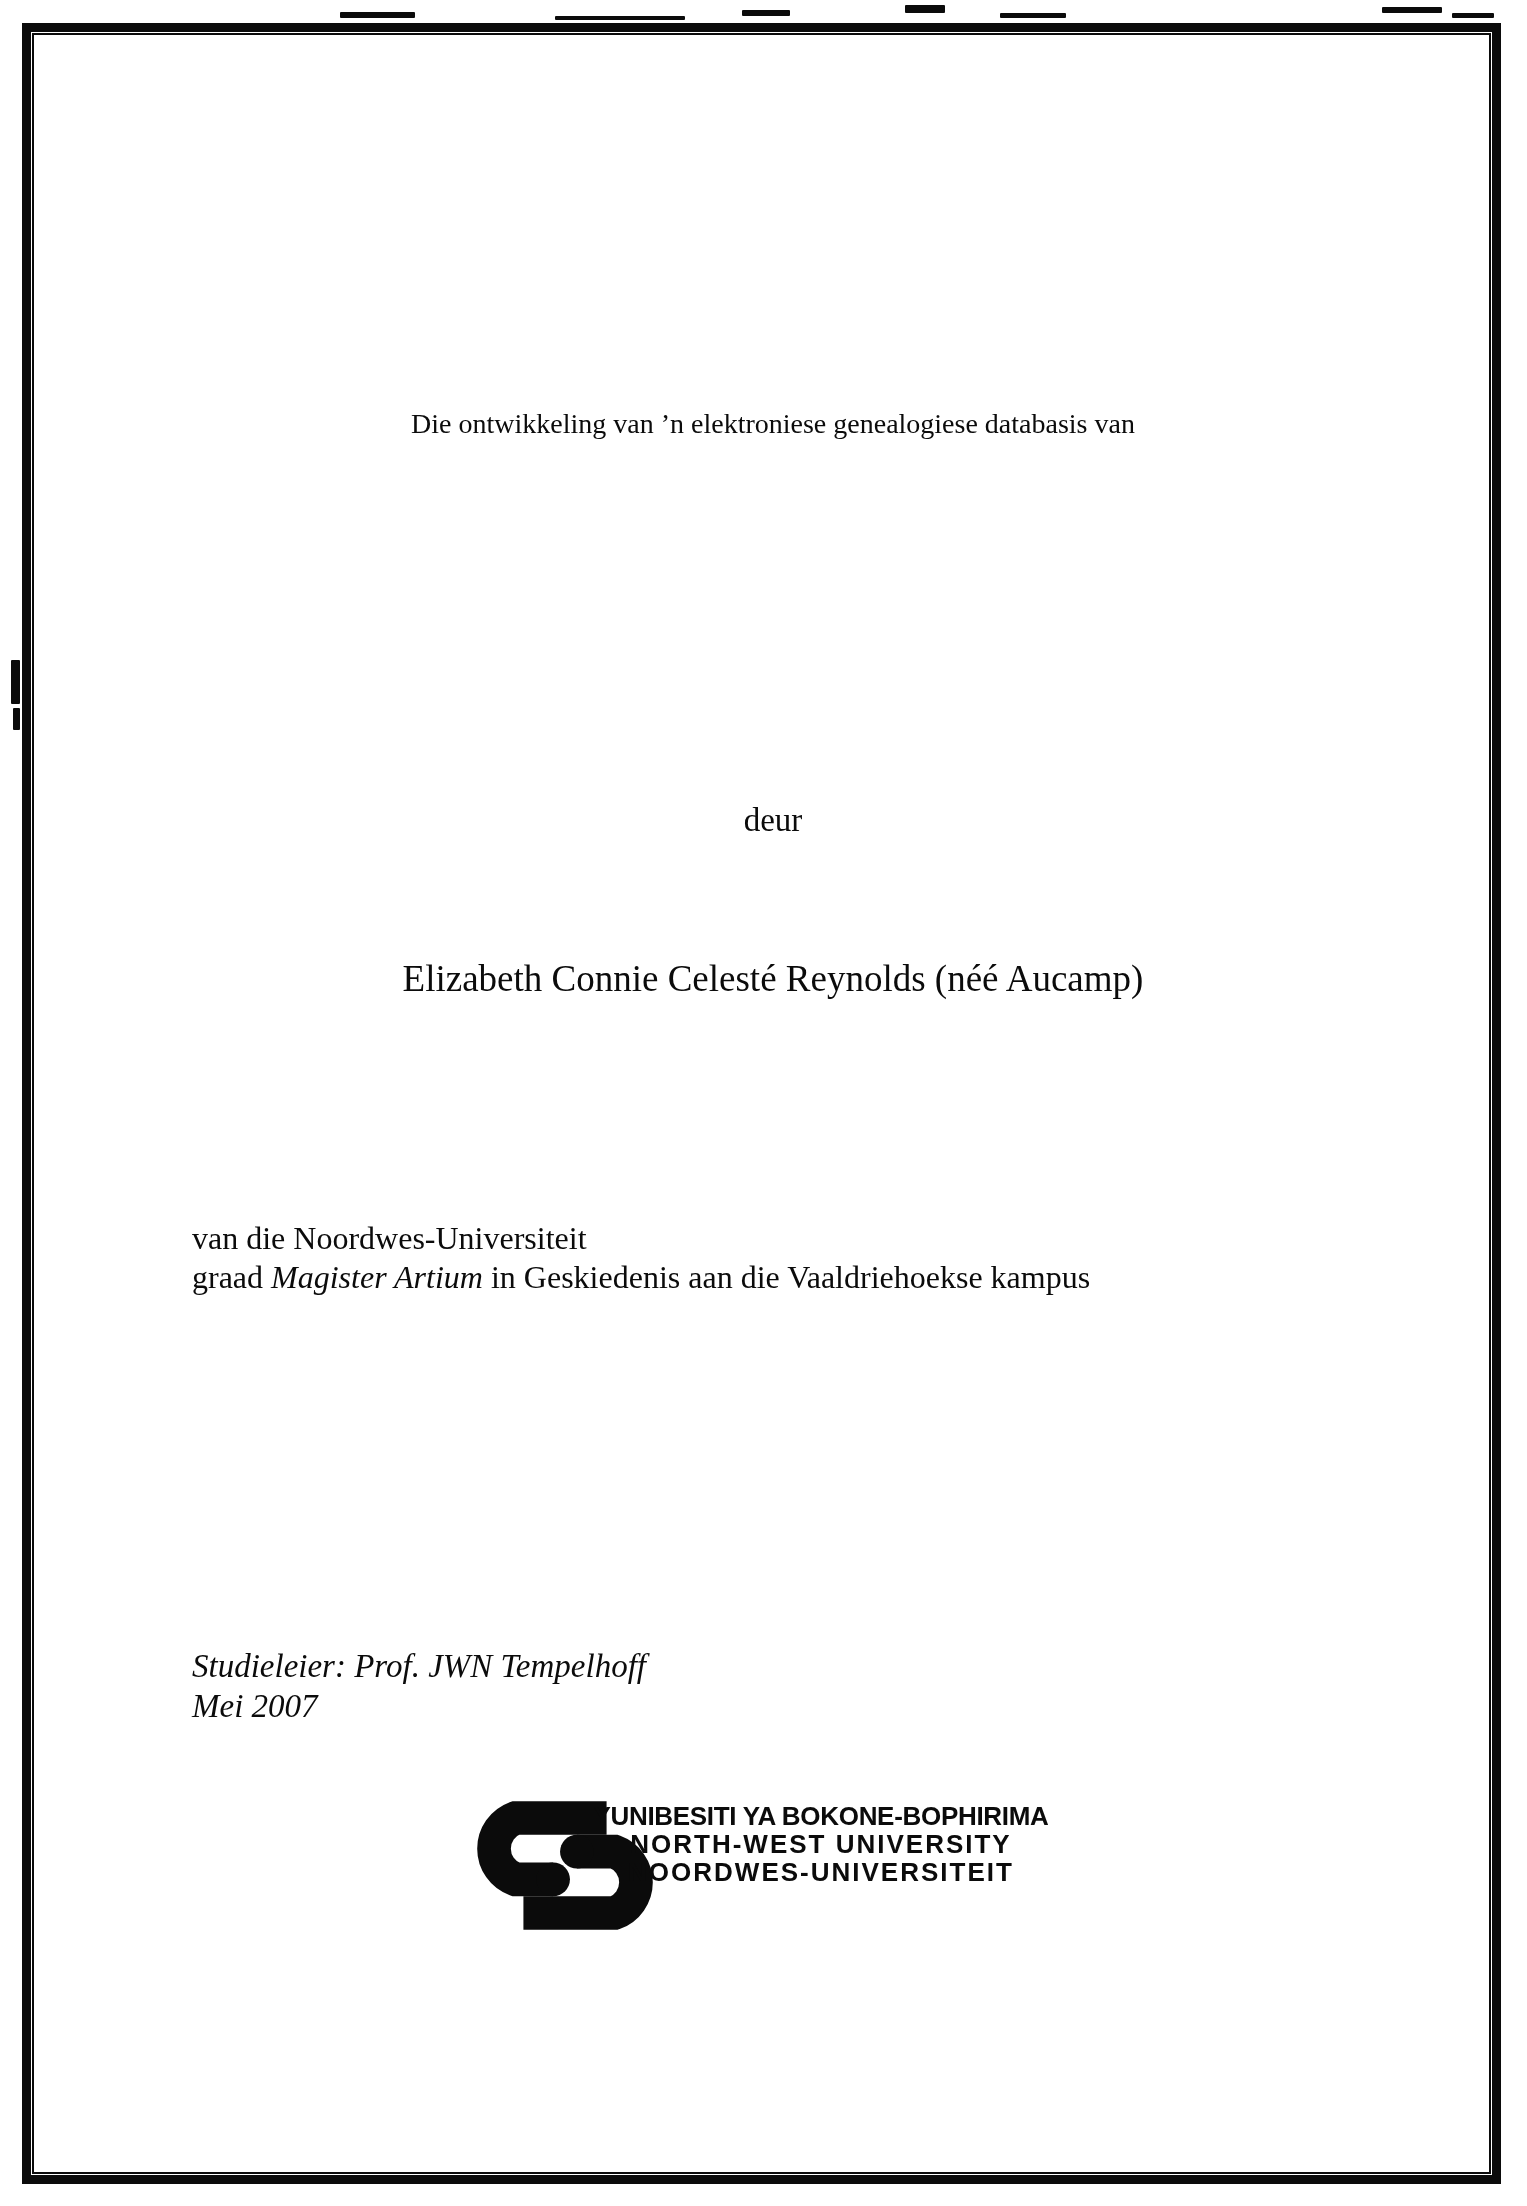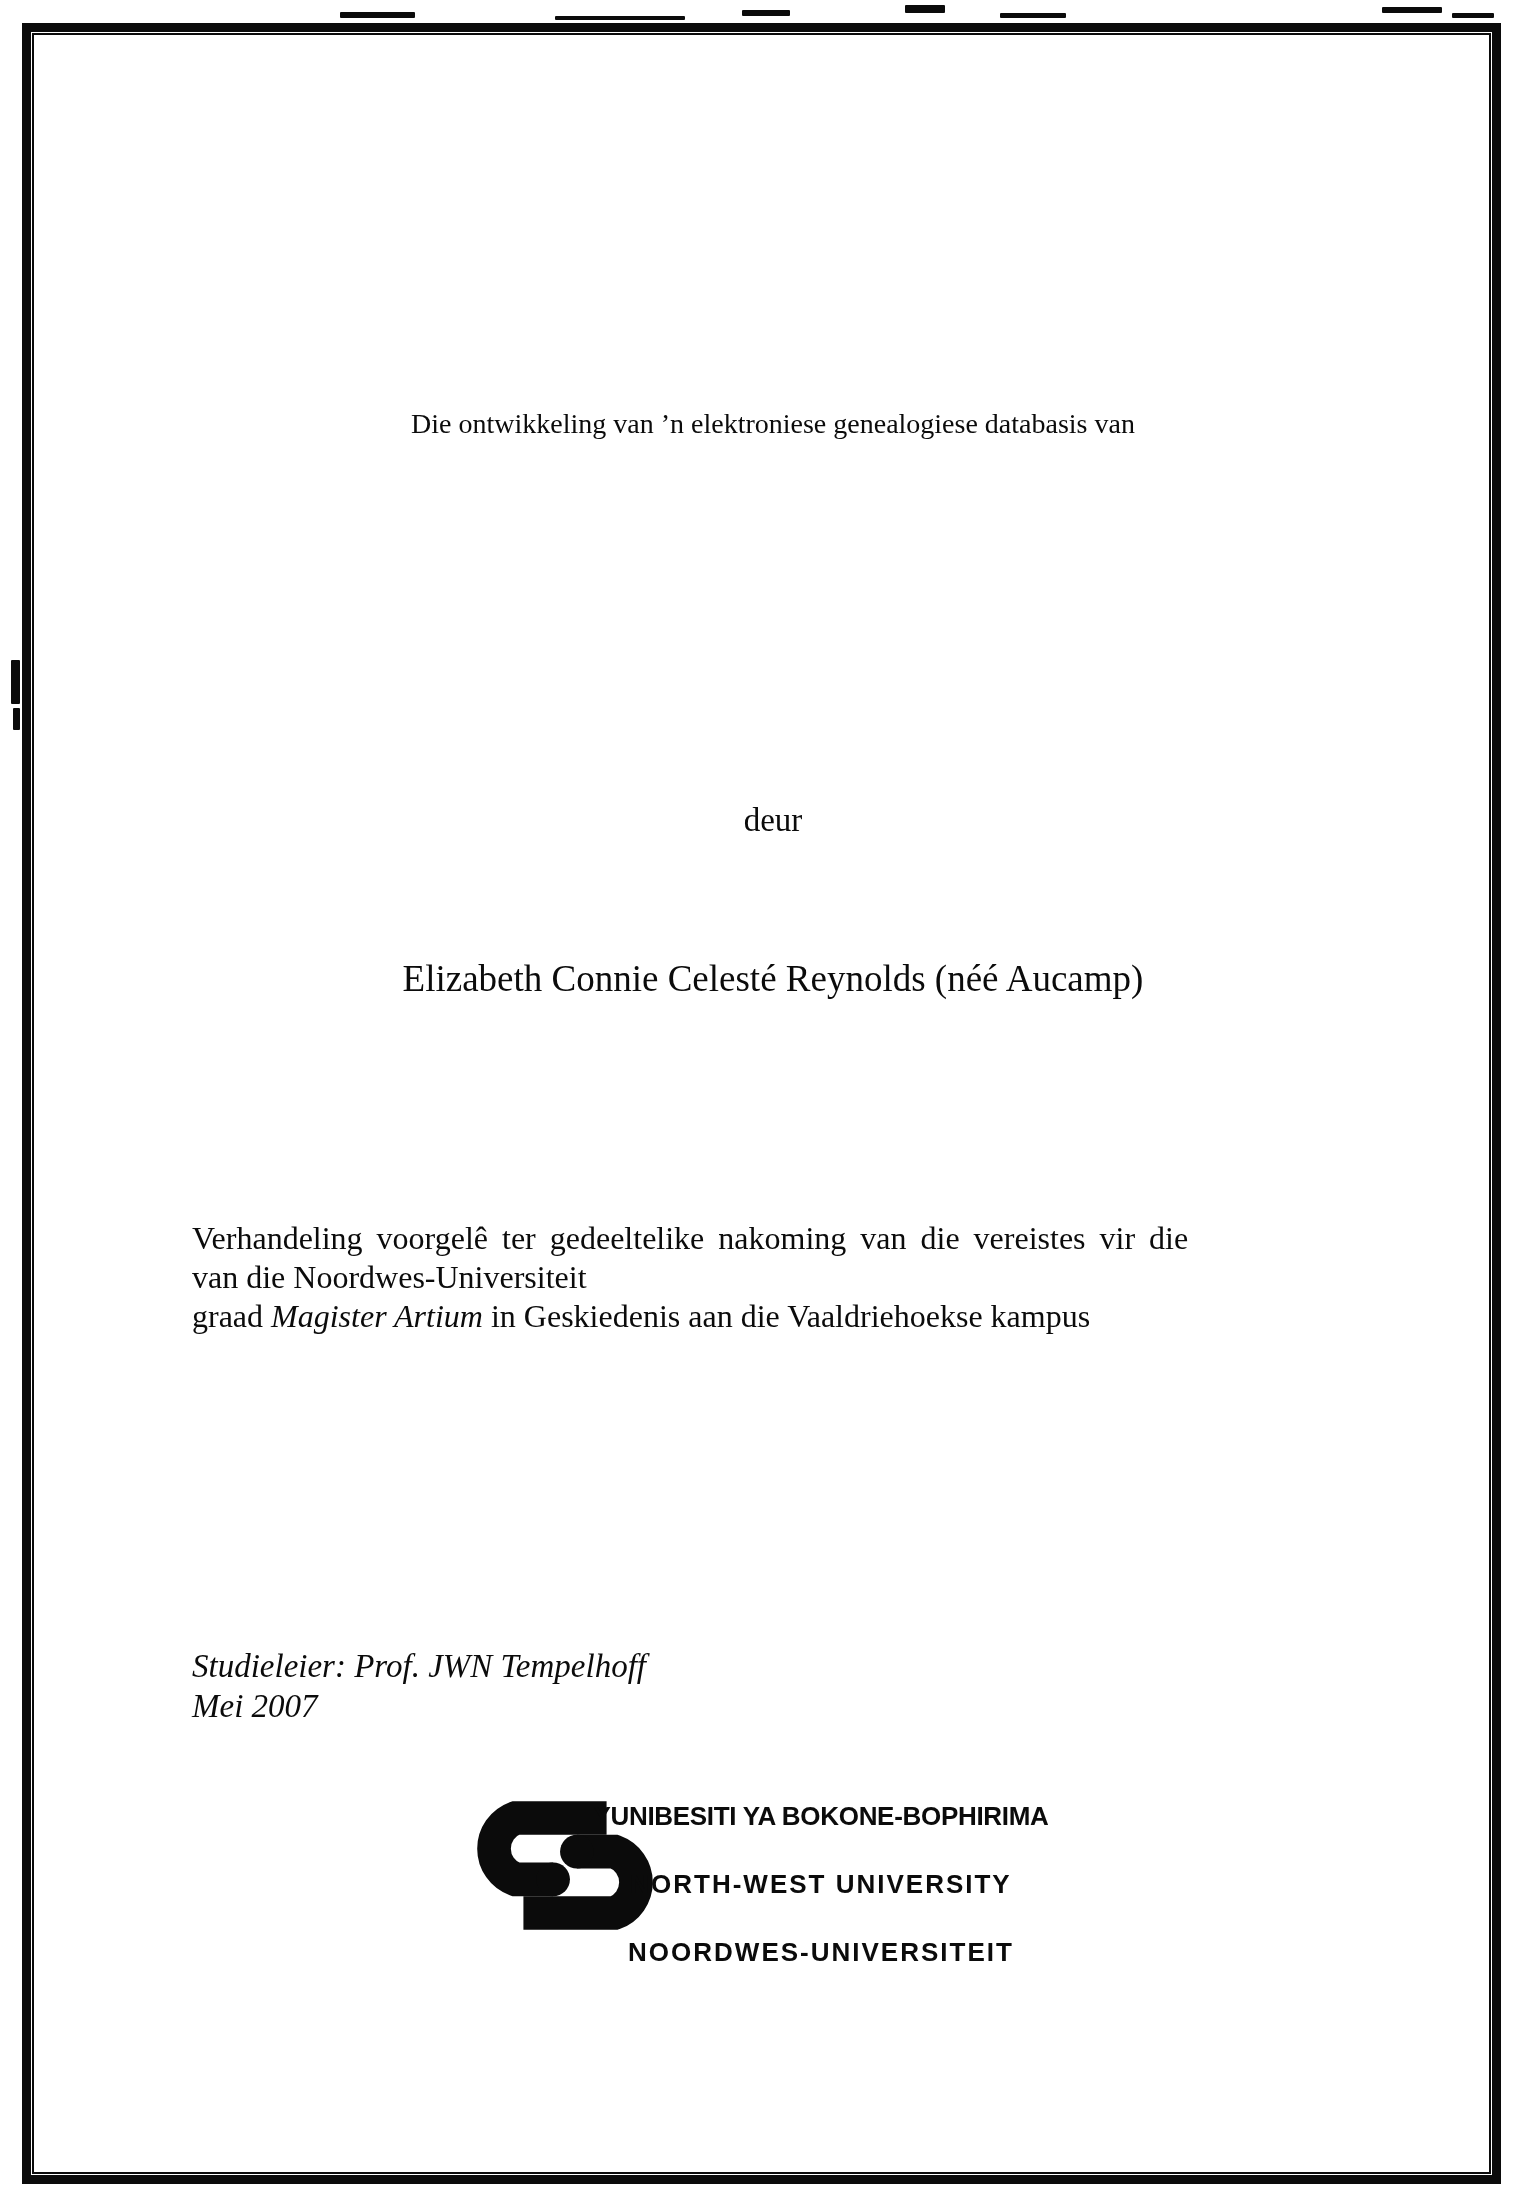--- a/index.html
+++ b/index.html
@@ -56,21 +56,21 @@
   .logo { position:absolute; left:466px; top:1797px; width:600px; height:140px; }
   .logo-mark { position:absolute; left:0; top:2px; }
   .logo-text {
     position:absolute; left:115px; top:5px; width:480px;
     text-align:center;
     font-family:"Liberation Sans","DejaVu Sans",sans-serif;
     font-weight:700; font-size:26px; line-height:28px;
     color:#0b0b0b; white-space:nowrap;
   }
   .logo-text .l1 { letter-spacing:-0.3px; }
-  .logo-text .l2, .logo-text .l3 { letter-spacing:2px;margin-top:40px; }
+  .logo-text .l2, .logo-text .l3 { letter-spacing:2px; }
 </style>
 </head>
 <body>
 
 <div class="page">
 
   <div class="artifact" style="left:340px;top:12px;width:75px;height:6px;"></div>
   <div class="artifact" style="left:555px;top:16px;width:130px;height:4px;"></div>
   <div class="artifact" style="left:742px;top:10px;width:48px;height:6px;"></div>
   <div class="artifact" style="left:905px;top:5px;width:40px;height:8px;"></div>
@@ -88,21 +88,20 @@
 
     <div class="title">
       <div>Die ontwikkeling van ’n elektroniese genealogiese databasis van</div>
     </div>
 
     <div class="byline">deur</div>
 
     <div class="author">Elizabeth Connie Celesté Reynolds (néé Aucamp)</div>
 
     <div class="statement">
-      <div class="justified">Verhandeling voorgelê ter gedeeltelike nakoming van die vereistes vir die</div>
       <div>van die Noordwes-Universiteit</div>
       <div><span>graad </span><i>Magister Artium</i><span> in Geskiedenis aan die Vaaldriehoekse kampus</span></div>
     </div>
 
     <div class="supervisor">
       <div>Studieleier: Prof. JWN Tempelhoff</div>
       <div>Mei 2007</div>
     </div>
 
   </div>

